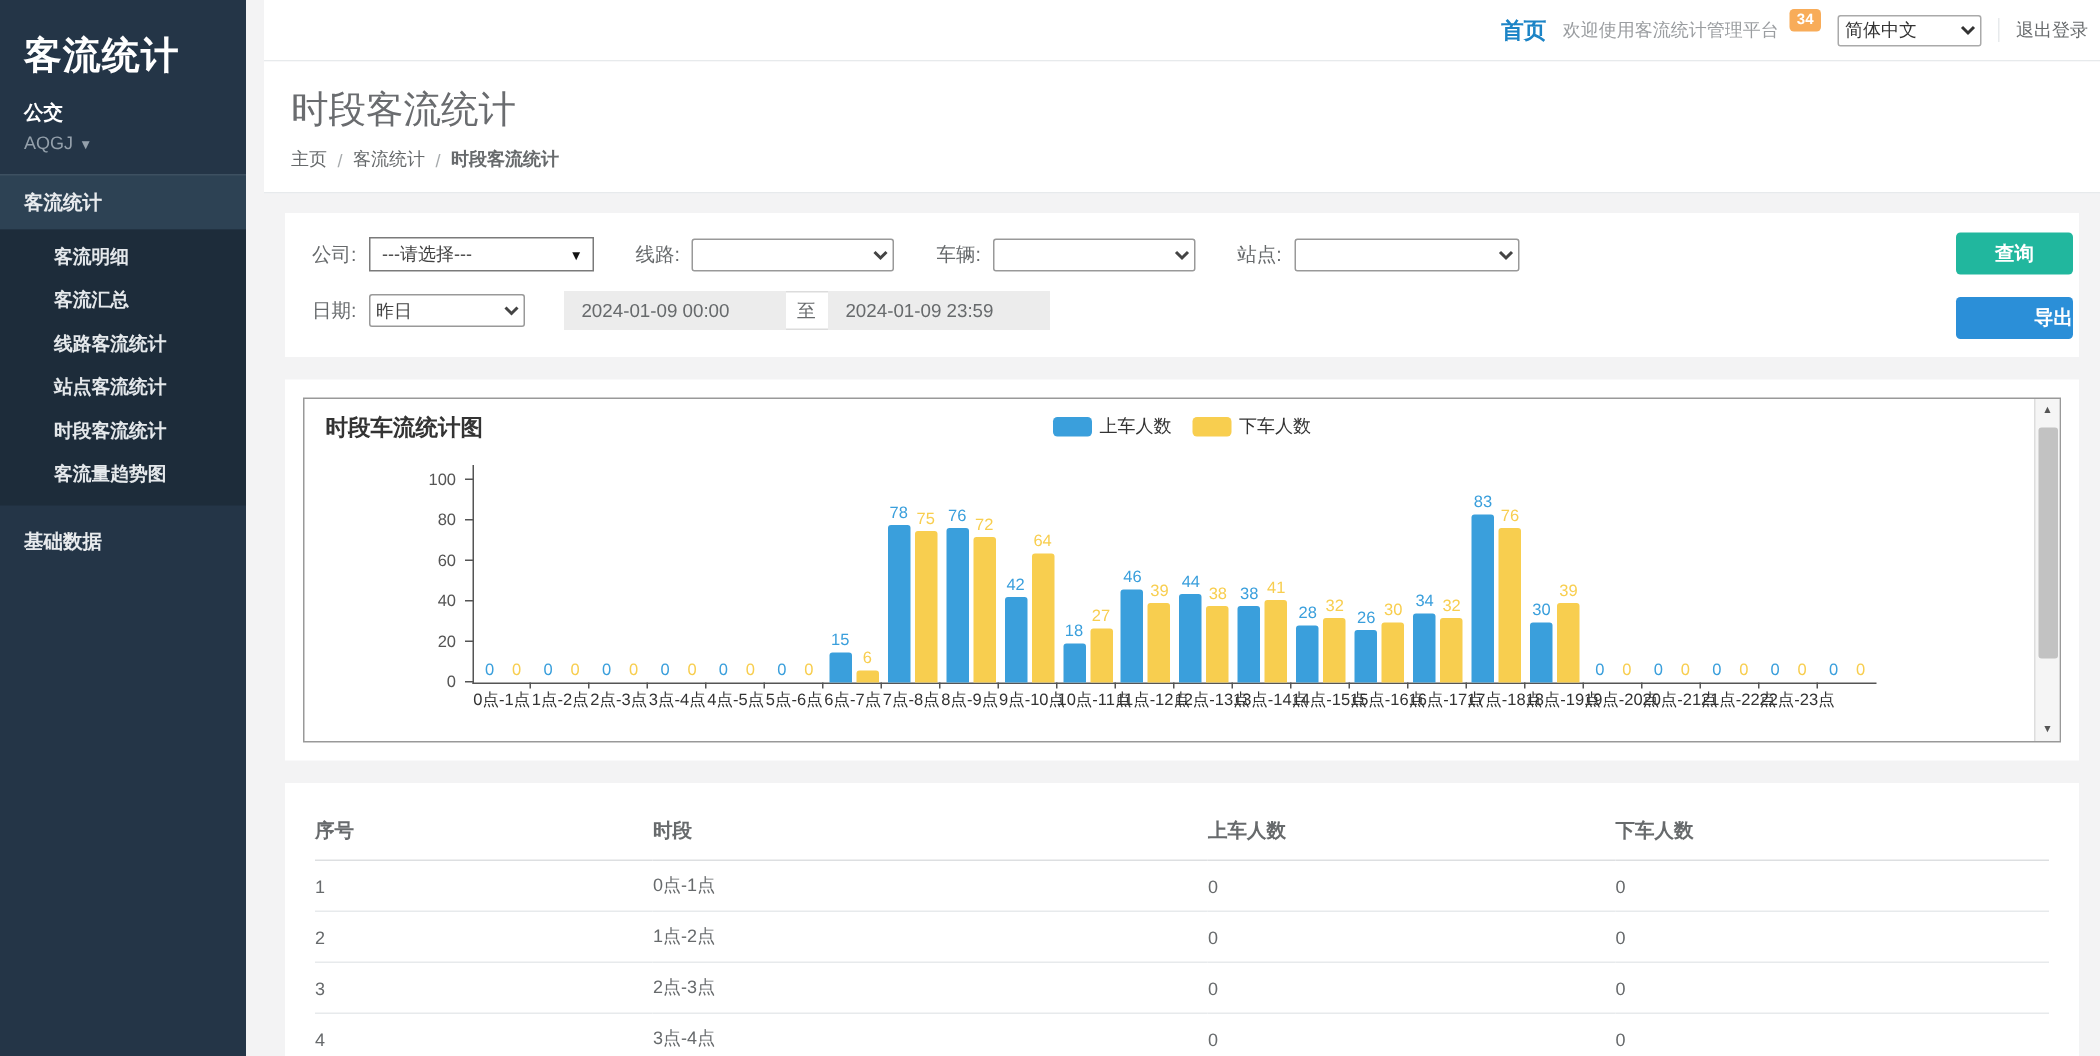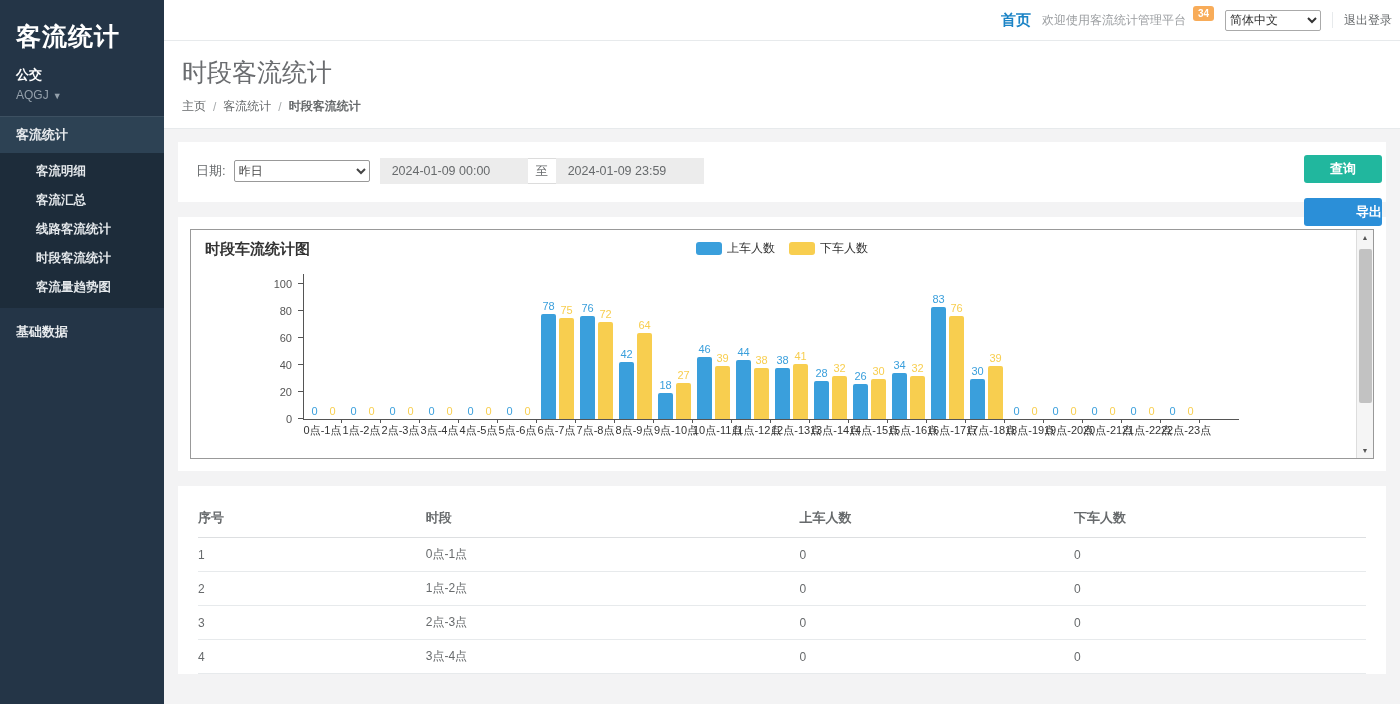--- a/index.html
+++ b/index.html
@@ -13,21 +13,21 @@
   .profile .org { font-size:13px; font-weight:bold; color:#fff; }
   .profile .user { font-size:12px; color:#94a0ab; margin-top:4px; cursor:pointer; }
   .profile .caret { font-size:9px; margin-left:4px; color:#94a0ab; }
   .nav-section { padding:9px 16px; font-size:13px; font-weight:600; color:#e8ebee; cursor:pointer; }
   .nav-section.active { background:#2d4254; border-top:1px solid rgba(255,255,255,.08); }
   .nav-section.spaced { margin-top:6px; }
   .submenu { background:#1d2c3a; padding:4px 0 6px 0; }
   .submenu-item { padding:6px 16px 6px 36px; font-size:12.5px; font-weight:600; color:#e4e8eb; cursor:pointer; white-space:nowrap; }
 
   
-  .main { position:absolute; left:164px; top:0; width:1236px; height:704px; }
+  .main { position:absolute; left:164px; top:0; width:1236px; height:704px;padding-left:12px; }
 
   .topbar { height:41px; background:#fff; border-bottom:1px solid #e7eaec; display:flex; align-items:center; justify-content:flex-end; gap:11px; padding-right:6px; }
   .home-link { color:#1c84c6; font-size:15px; font-weight:bold; text-decoration:none; cursor:pointer; }
   .welcome { font-size:12px; color:#9a9da0; }
   .notif-badge { background:#f8ac59; color:#fff; font-size:10px; font-weight:bold; border-radius:3px; padding:2px 5px; position:relative; top:-7px; margin-left:-4px; cursor:pointer; }
   .lang-select { width:96px; height:21px; font-size:12px; color:#333; border:1px solid #aaa; border-radius:2px; background:#fff; }
   .top-divider { width:1px; height:16px; background:#e7eaec; }
   .logout { font-size:12px; color:#676a6c; text-decoration:none; cursor:pointer; margin-right:2px; }
 
   .heading { background:#fff; padding:15px 0 13px 18px; border-bottom:1px solid #e7eaec; }
@@ -41,21 +41,21 @@
 
   
   .filter-card { position:relative; padding:16px 18px 18px 18px; display:flex; flex-direction:column; gap:13px; }
   .frow { display:flex; align-items:center; }
   .flabel { font-size:13px; color:#676a6c; margin-right:8px; }
   .sel-custom { width:150px; height:23px; border:1px solid #7a7a7a; background:#fff; display:flex; align-items:center; justify-content:space-between; padding:0 6px 0 8px; font-size:12px; color:#444; margin-right:28px; cursor:pointer; }
   .sel-custom .tri { font-size:9px; color:#111; }
   select.plain { height:22px; border:1px solid #999; border-radius:2px; background:#fff; font-size:12px; color:#444; }
   .w135 { width:135px; margin-right:28px; }
   .w150 { width:150px; }
-  .w112 { width:136px; margin-right:10px; }
+  .w112 { width:104px; margin-right:26px; }
   .date-input { width:148px; height:26px; background:#ececec; border:none; font-size:12.5px; color:#676a6c; padding-left:12px; }
   .to-sep { width:28px; height:26px; background:#fff; border:1px solid #dcdcdc; border-left:none; border-right:none; display:flex; align-items:center; justify-content:center; font-size:12.5px; color:#676a6c; }
   .filter-buttons { position:absolute; right:4px; top:13px; display:flex; flex-direction:column; gap:15px; }
   .btn { width:78px; height:28px; border:none; border-radius:3px; color:#fff; font-size:13px; font-weight:bold; cursor:pointer; font-family:inherit; }
   .btn-query { background:#21b79e; }
   .btn-export { background:#2b8fd8;text-align:right; }
 
   
   .chart-card { padding:12px; }
   .chart-box { position:relative; border:1px solid #999; height:230px; background:#fff; overflow:hidden; }
@@ -99,20 +99,21 @@
     <div class="user">
       <span>AQGJ</span><span class="caret">▼</span>
     </div>
   </div>
   <nav>
     <div class="nav-section active">客流统计</div>
     <div class="submenu" id="submenu">
         <div class="submenu-item">客流明细</div>
         <div class="submenu-item">客流汇总</div>
         <div class="submenu-item">线路客流统计</div>
+        <div class="submenu-item">站点客流统计</div>
         <div class="submenu-item">时段客流统计</div>
         <div class="submenu-item">客流量趋势图</div>
       </div>
     <div class="nav-section spaced">基础数据</div>
   </nav>
 </div>
 
 <div class="main">
 
   <div class="topbar">
@@ -131,20 +132,33 @@
         <span class="sep">/</span>
         <span class="crumb">客流统计</span>
         <span class="sep">/</span>
         <span class="crumb last">时段客流统计</span>
       </div>
   </div>
 
   <div class="content">
 
     <div class="card filter-card">
+      <div class="frow">
+        <span class="flabel">公司:</span>
+        <div class="sel-custom">
+          <span>---请选择---</span>
+          <span class="tri">▼</span>
+        </div>
+        <span class="flabel">线路:</span>
+        <select class="plain w135"><option></option></select>
+        <span class="flabel">车辆:</span>
+        <select class="plain w135"><option></option></select>
+        <span class="flabel">站点:</span>
+        <select class="plain w150"><option></option></select>
+      </div>
       <div class="frow">
         <span class="flabel">日期:</span>
         <select class="plain w112" id="presetSelect"><option>昨日</option></select>
         <input class="date-input" readonly="" value="2024-01-09 00:00" style="">
         <span class="to-sep">至</span>
         <input class="date-input" readonly="" value="2024-01-09 23:59" style="">
       </div>
       <div class="filter-buttons">
         <button class="btn btn-query">查询</button>
         <button class="btn btn-export">导出</button>
@@ -229,20 +243,30 @@
                 </div>
               </div>
               <div class="group">
                 <div class="bar-col">
                   <div class="bar-val" style="color: rgb(58, 159, 220);">0</div>
                   <div class="bar" style="background: rgb(58, 159, 220); height: 0px;"></div>
                 </div>
                 <div class="bar-col">
                   <div class="bar-val" style="color: rgb(248, 206, 79);">0</div>
                   <div class="bar" style="background: rgb(248, 206, 79); height: 0px;"></div>
+                </div>
+              </div>
+              <div class="group">
+                <div class="bar-col">
+                  <div class="bar-val" style="color: rgb(58, 159, 220);">15</div>
+                  <div class="bar" style="background: rgb(58, 159, 220); height: 20.25px;"></div>
+                </div>
+                <div class="bar-col">
+                  <div class="bar-val" style="color: rgb(248, 206, 79);">6</div>
+                  <div class="bar" style="background: rgb(248, 206, 79); height: 8.1px;"></div>
                 </div>
               </div>
               <div class="group">
                 <div class="bar-col">
                   <div class="bar-val" style="color: rgb(58, 159, 220);">78</div>
                   <div class="bar" style="background: rgb(58, 159, 220); height: 105.3px;"></div>
                 </div>
                 <div class="bar-col">
                   <div class="bar-val" style="color: rgb(248, 206, 79);">75</div>
                   <div class="bar" style="background: rgb(248, 206, 79); height: 101.25px;"></div>

